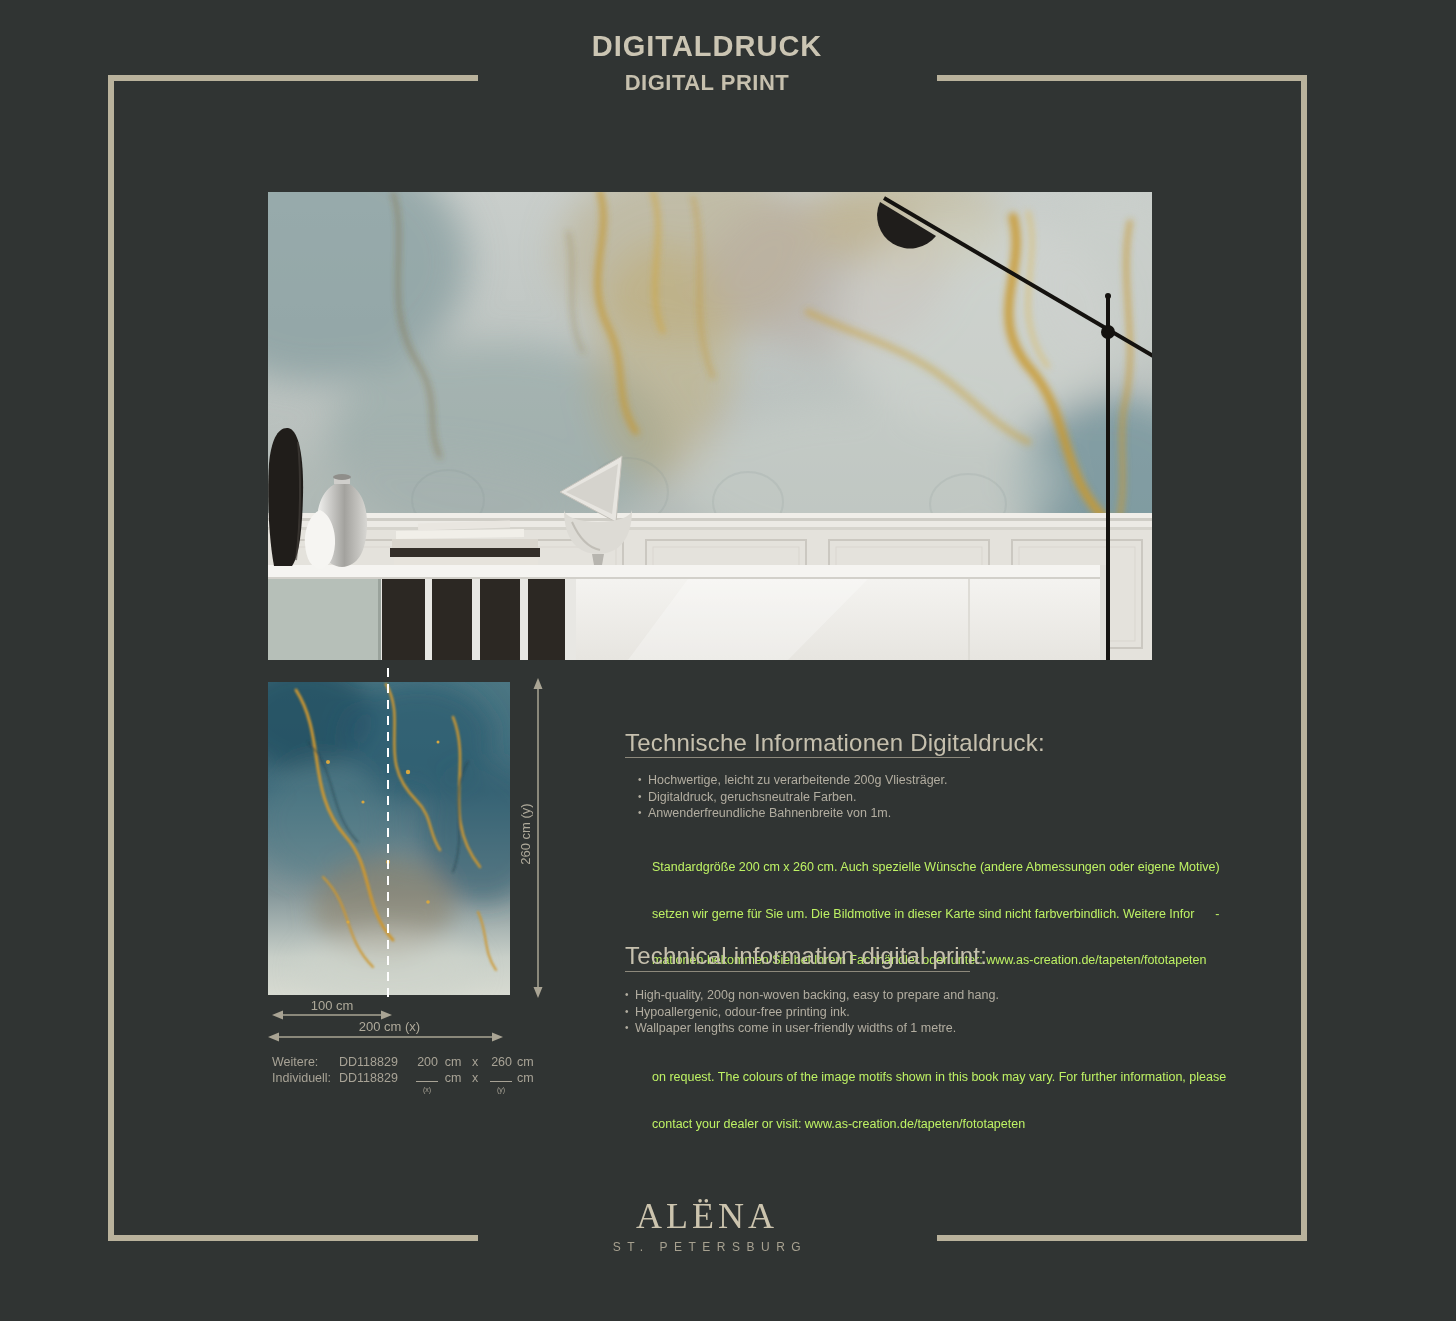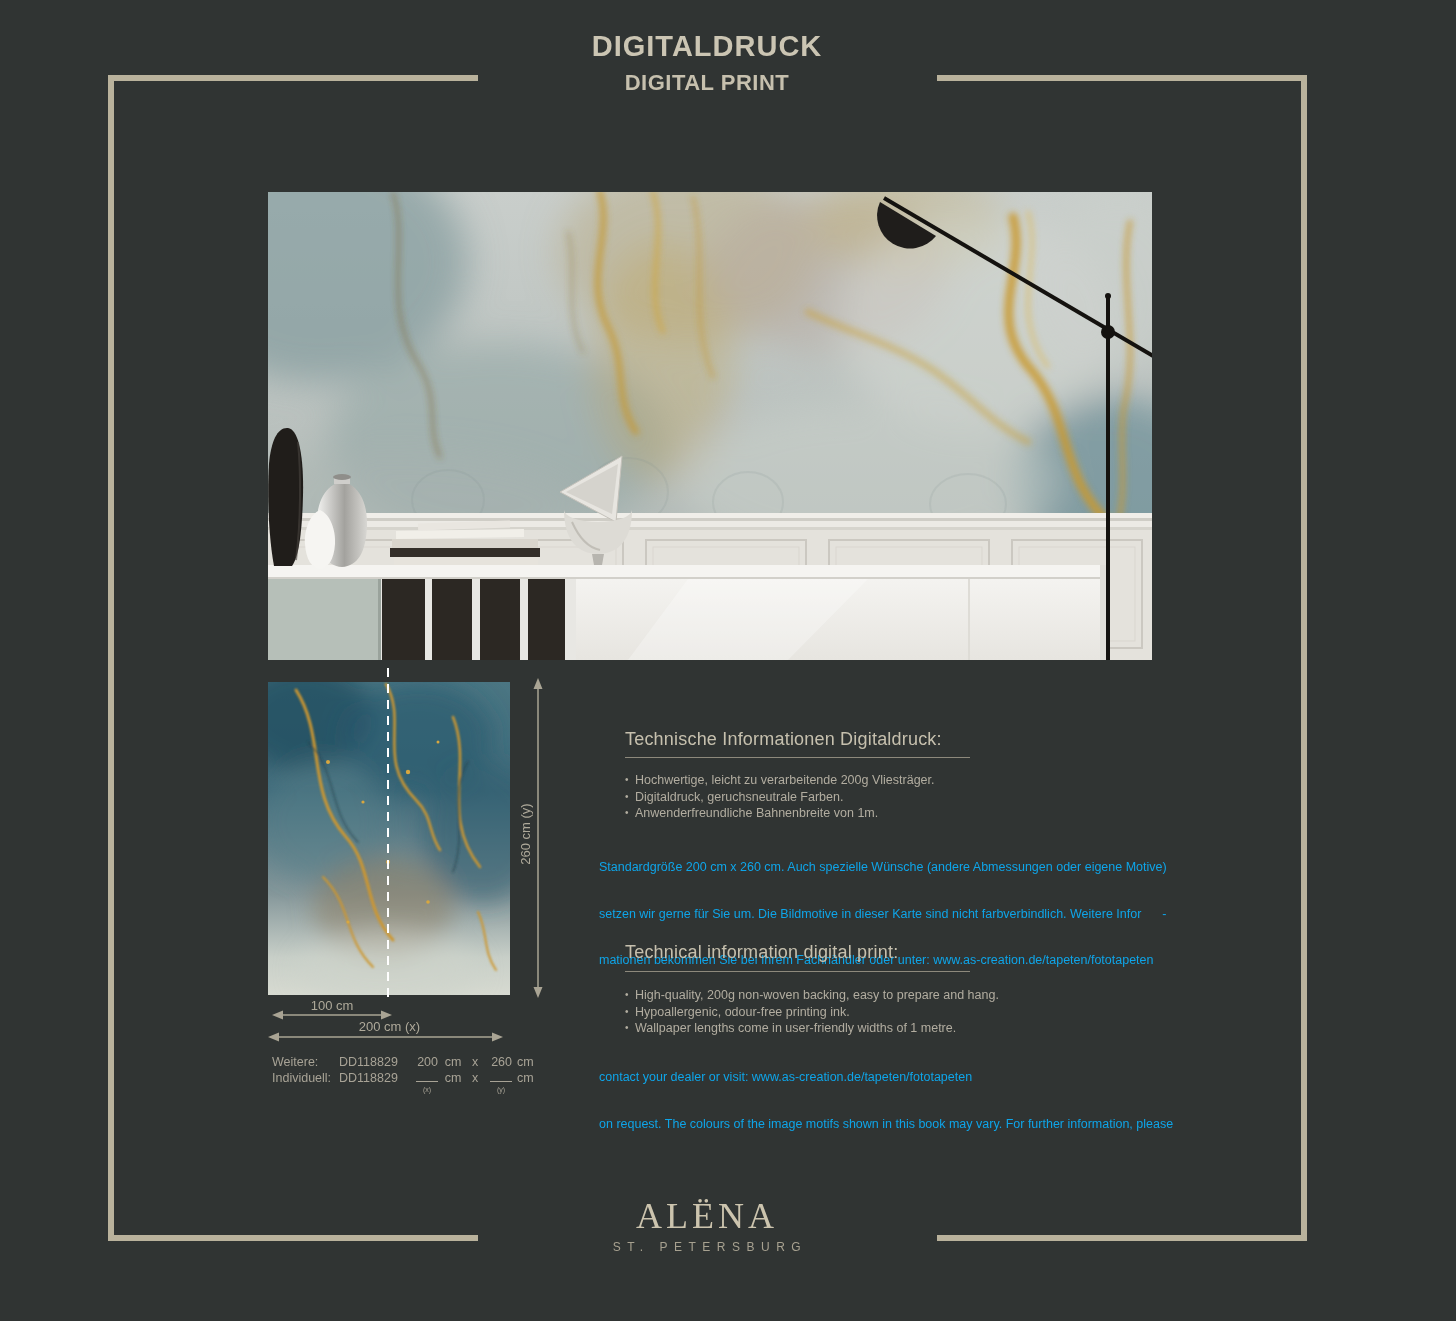--- a/index.html
+++ b/index.html
@@ -44,28 +44,28 @@
   .c-code  { width:73px; }
   .c-v1 { width:26px; text-align:right; }
   .c-u1 { width:30px; text-align:center; }
   .c-sep { width:14px; text-align:center; }
   .c-v2 { width:30px; text-align:right; }
   .c-u2 { padding-left:5px; }
   .ord-blank { display:inline-block; width:22px; height:11px; border-bottom:1px solid #a8a396; position:relative; }
   .ord-sub { position:absolute; top:12px; left:50%; transform:translateX(-50%); font-size:7px; color:#a8a396; }
 
   
-  .sec-title { position:absolute; left:625px; font-size:18px; font-weight:400; letter-spacing:0.2px; color:#c6c0ae; white-space:nowrap; }
+  .sec-title { position:absolute; left:625px; font-size:24px; font-weight:400; letter-spacing:0.2px; color:#c6c0ae; white-space:nowrap; }
   .sec-rule { position:absolute; left:625px; width:345px; height:1px; background:#8d897c; }
   .bullets { position:absolute; left:625px; font-size:12.5px; line-height:15.5px; color:#b2ada0; }
   .bullet-line { white-space:pre; }
   .bullet-mark { display:inline-block; width:10px; font-size:10px; vertical-align:1px; }
-  .para { position:absolute; left:599px; font-size:12.5px; line-height:15.5px; color:#0ea5e9; white-space:pre; }
-
-  .de-title { top:729px; } .de-rule { top:757px; } .de-bullets { top:772px; } .de-para { top:829px; }
+  .para { position:absolute; left:652px; font-size:12.5px; line-height:15.5px; color:#bef264; white-space:pre; }
+
+  .de-title { top:729px; } .de-rule { top:757px; } .de-bullets { top:772px;margin-left:13px; } .de-para { top:829px; }
   .en-title { top:942px; } .en-rule { top:971px; } .en-bullets { top:987px; } .en-para { top:1039px; }
 
   
   .logo-block { position:absolute; left:707px; top:1196px; transform:translateX(-50%); text-align:center; }
   .logo-name { font-family:"Liberation Serif", serif; font-size:36px; font-weight:400; letter-spacing:4px; color:#ccc4ae; line-height:1.15; white-space:nowrap; }
   .logo-city { font-size:12px; letter-spacing:6.5px; color:#a7a190; margin-top:3px; padding-left:6px; white-space:nowrap; }
 </style>
 </head>
 <body>
 
@@ -315,22 +315,22 @@
   </div>
 
   <div class="sec-title en-title">Technical information digital print:</div>
   <div class="sec-rule en-rule"></div>
   <div class="bullets en-bullets">
     <div class="bullet-line"><span class="bullet-mark">•</span><span>High-quality, 200g non-woven backing, easy to prepare and hang.</span></div>
     <div class="bullet-line"><span class="bullet-mark">•</span><span>Hypoallergenic, odour-free printing ink.</span></div>
     <div class="bullet-line"><span class="bullet-mark">•</span><span>Wallpaper lengths come in user-friendly widths of 1 metre.</span></div>
   </div>
   <div class="para en-para">
+    <div>on request. The colours of the image motifs shown in this book may vary. For further information, please</div>
     <div>contact your dealer or visit: www.as-creation.de/tapeten/fototapeten</div>
-    <div>on request. The colours of the image motifs shown in this book may vary. For further information, please</div>
   </div>
 
   <div class="logo-block">
     <div class="logo-name">ALËNA</div>
     <div class="logo-city">ST. PETERSBURG</div>
   </div>
 
 </div>
 
 </body></html>

